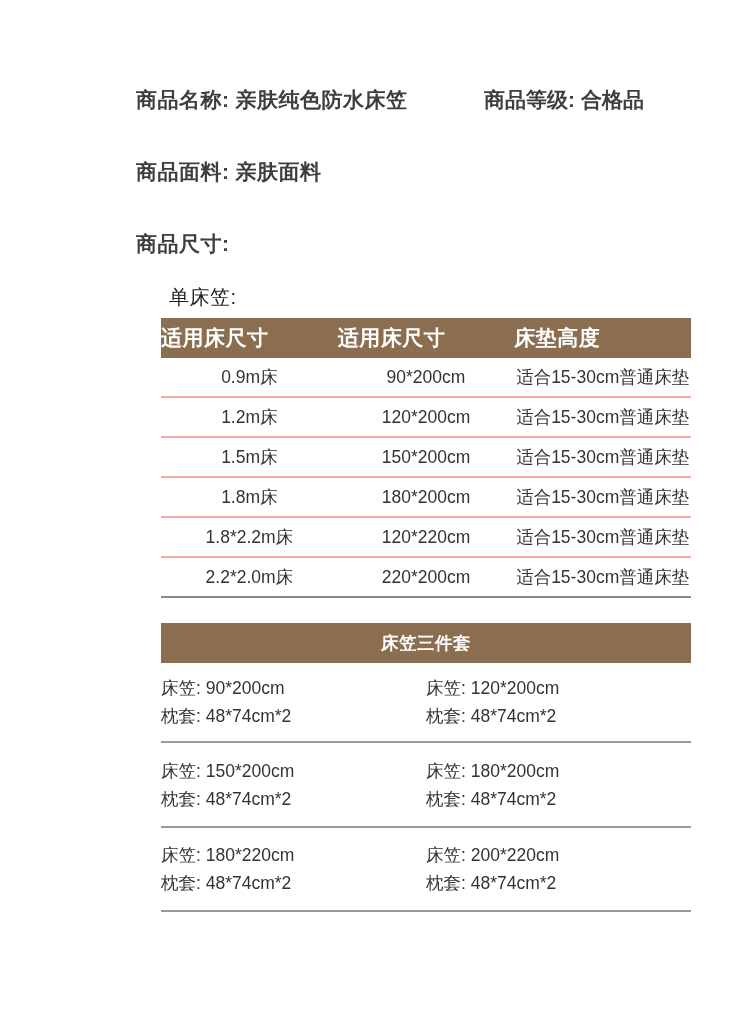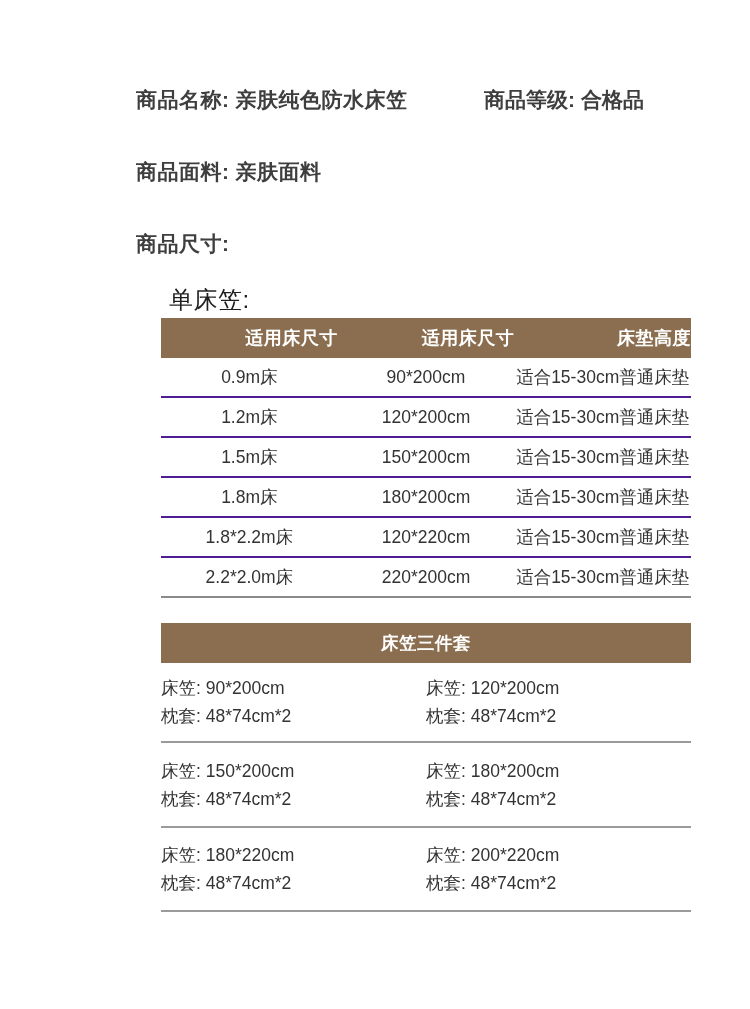--- a/index.html
+++ b/index.html
@@ -29,52 +29,52 @@
   #grade-pair { position: absolute; left: 433px; top: 86px; font-size: 21px; font-weight: 700; white-space: nowrap; }
   #grade-pair .lbl { margin-right: 6px; }
   #line-fabric { top: 158px; }
   #line-size   { top: 230px; }
 
   
   .section-label {
     position: absolute;
     left: 118px;
     top: 284px;
-    font-size: 24px;
+    font-size: 20px;
     font-weight: 400;
     color: #1f1f1f;
     letter-spacing: 0.5px;
   }
 
   
   .table1 {
     position: absolute;
     left: 110px;
     top: 318px;
     width: 530px;
   }
   .t-header {
     display: flex;
     align-items: center;
     height: 40px;
     background: #8a6e4f;
   }
   .t-header .hcell {
     flex: 1 1 0;
-    text-align: right;
+    text-align: left;
     color: #ffffff;
-    font-size: 18px;
+    font-size: 21px;
     font-weight: 700;
     letter-spacing: 0.5px;
   }
   .t-row {
     display: flex;
     align-items: center;
     height: 40px;
-    border-bottom: 2px solid #4c1d95;
+    border-bottom: 2px solid #fca5a5;
     background: #ffffff;
   }
   .t-row:last-child { border-bottom: 2px solid #8a8a8a; }
   .t-row .cell {
     flex: 1 1 0;
     text-align: center;
     font-size: 17.5px;
     font-weight: 400;
     color: #333333;
     white-space: nowrap;

